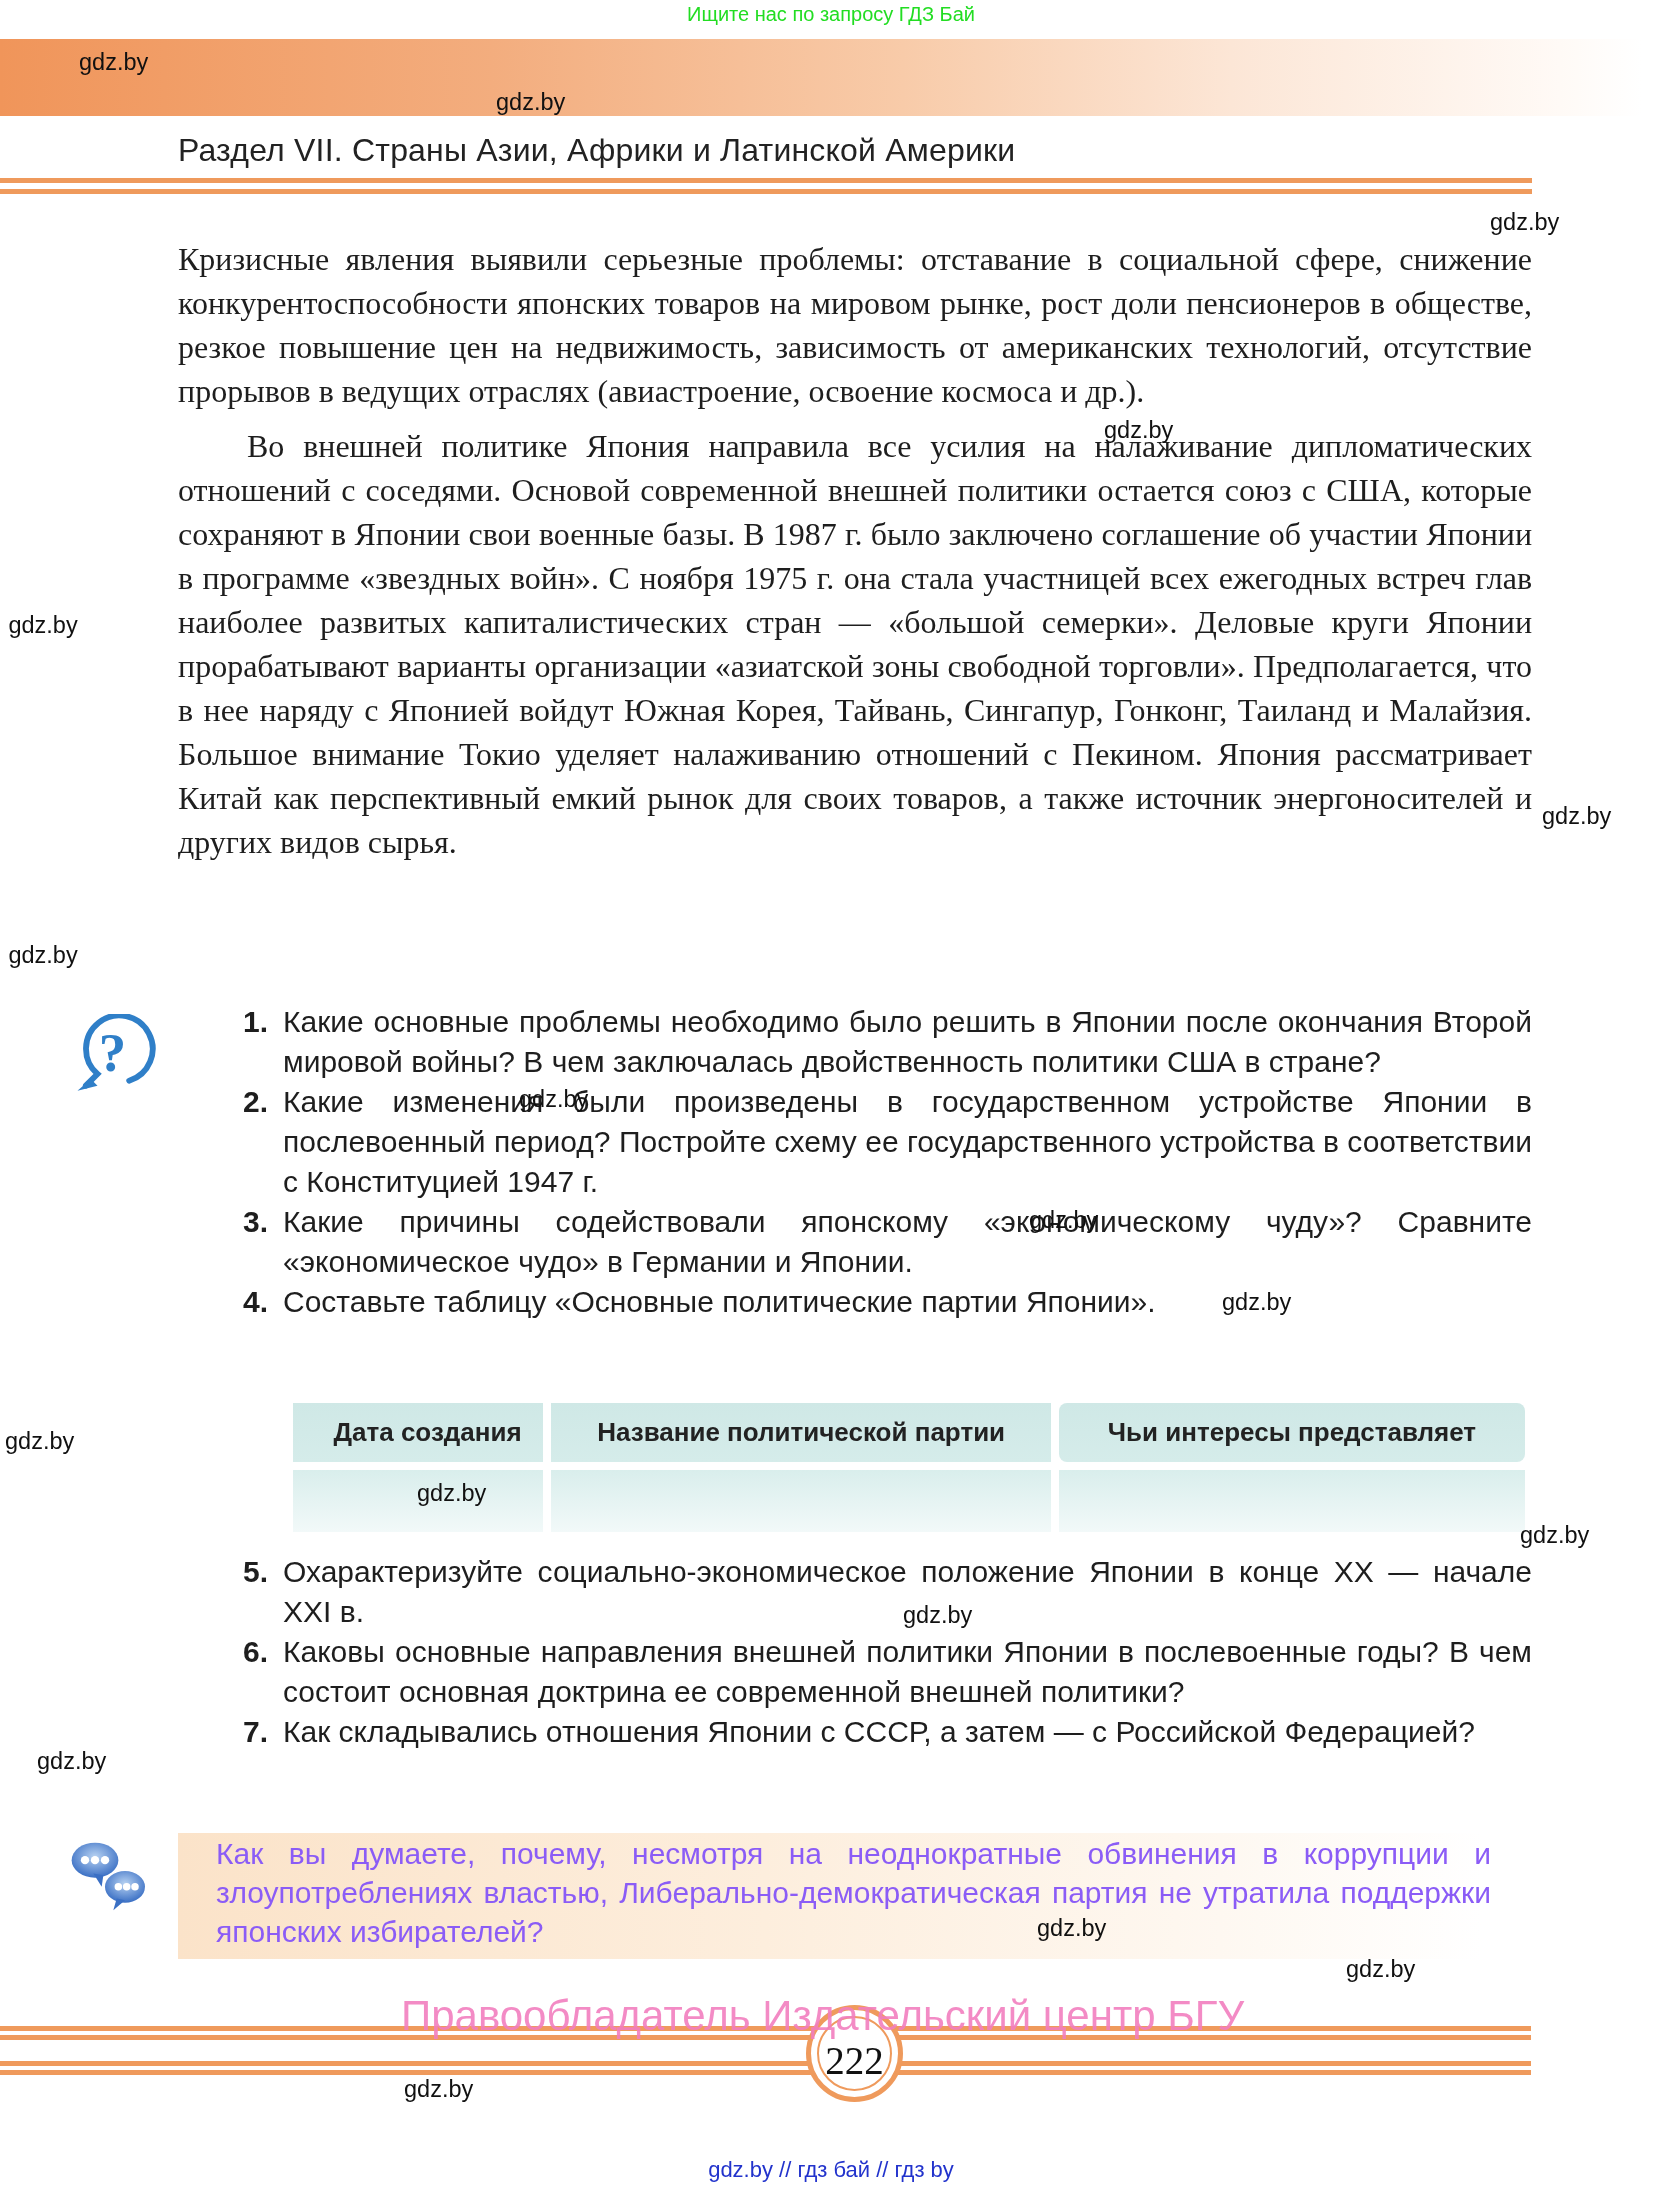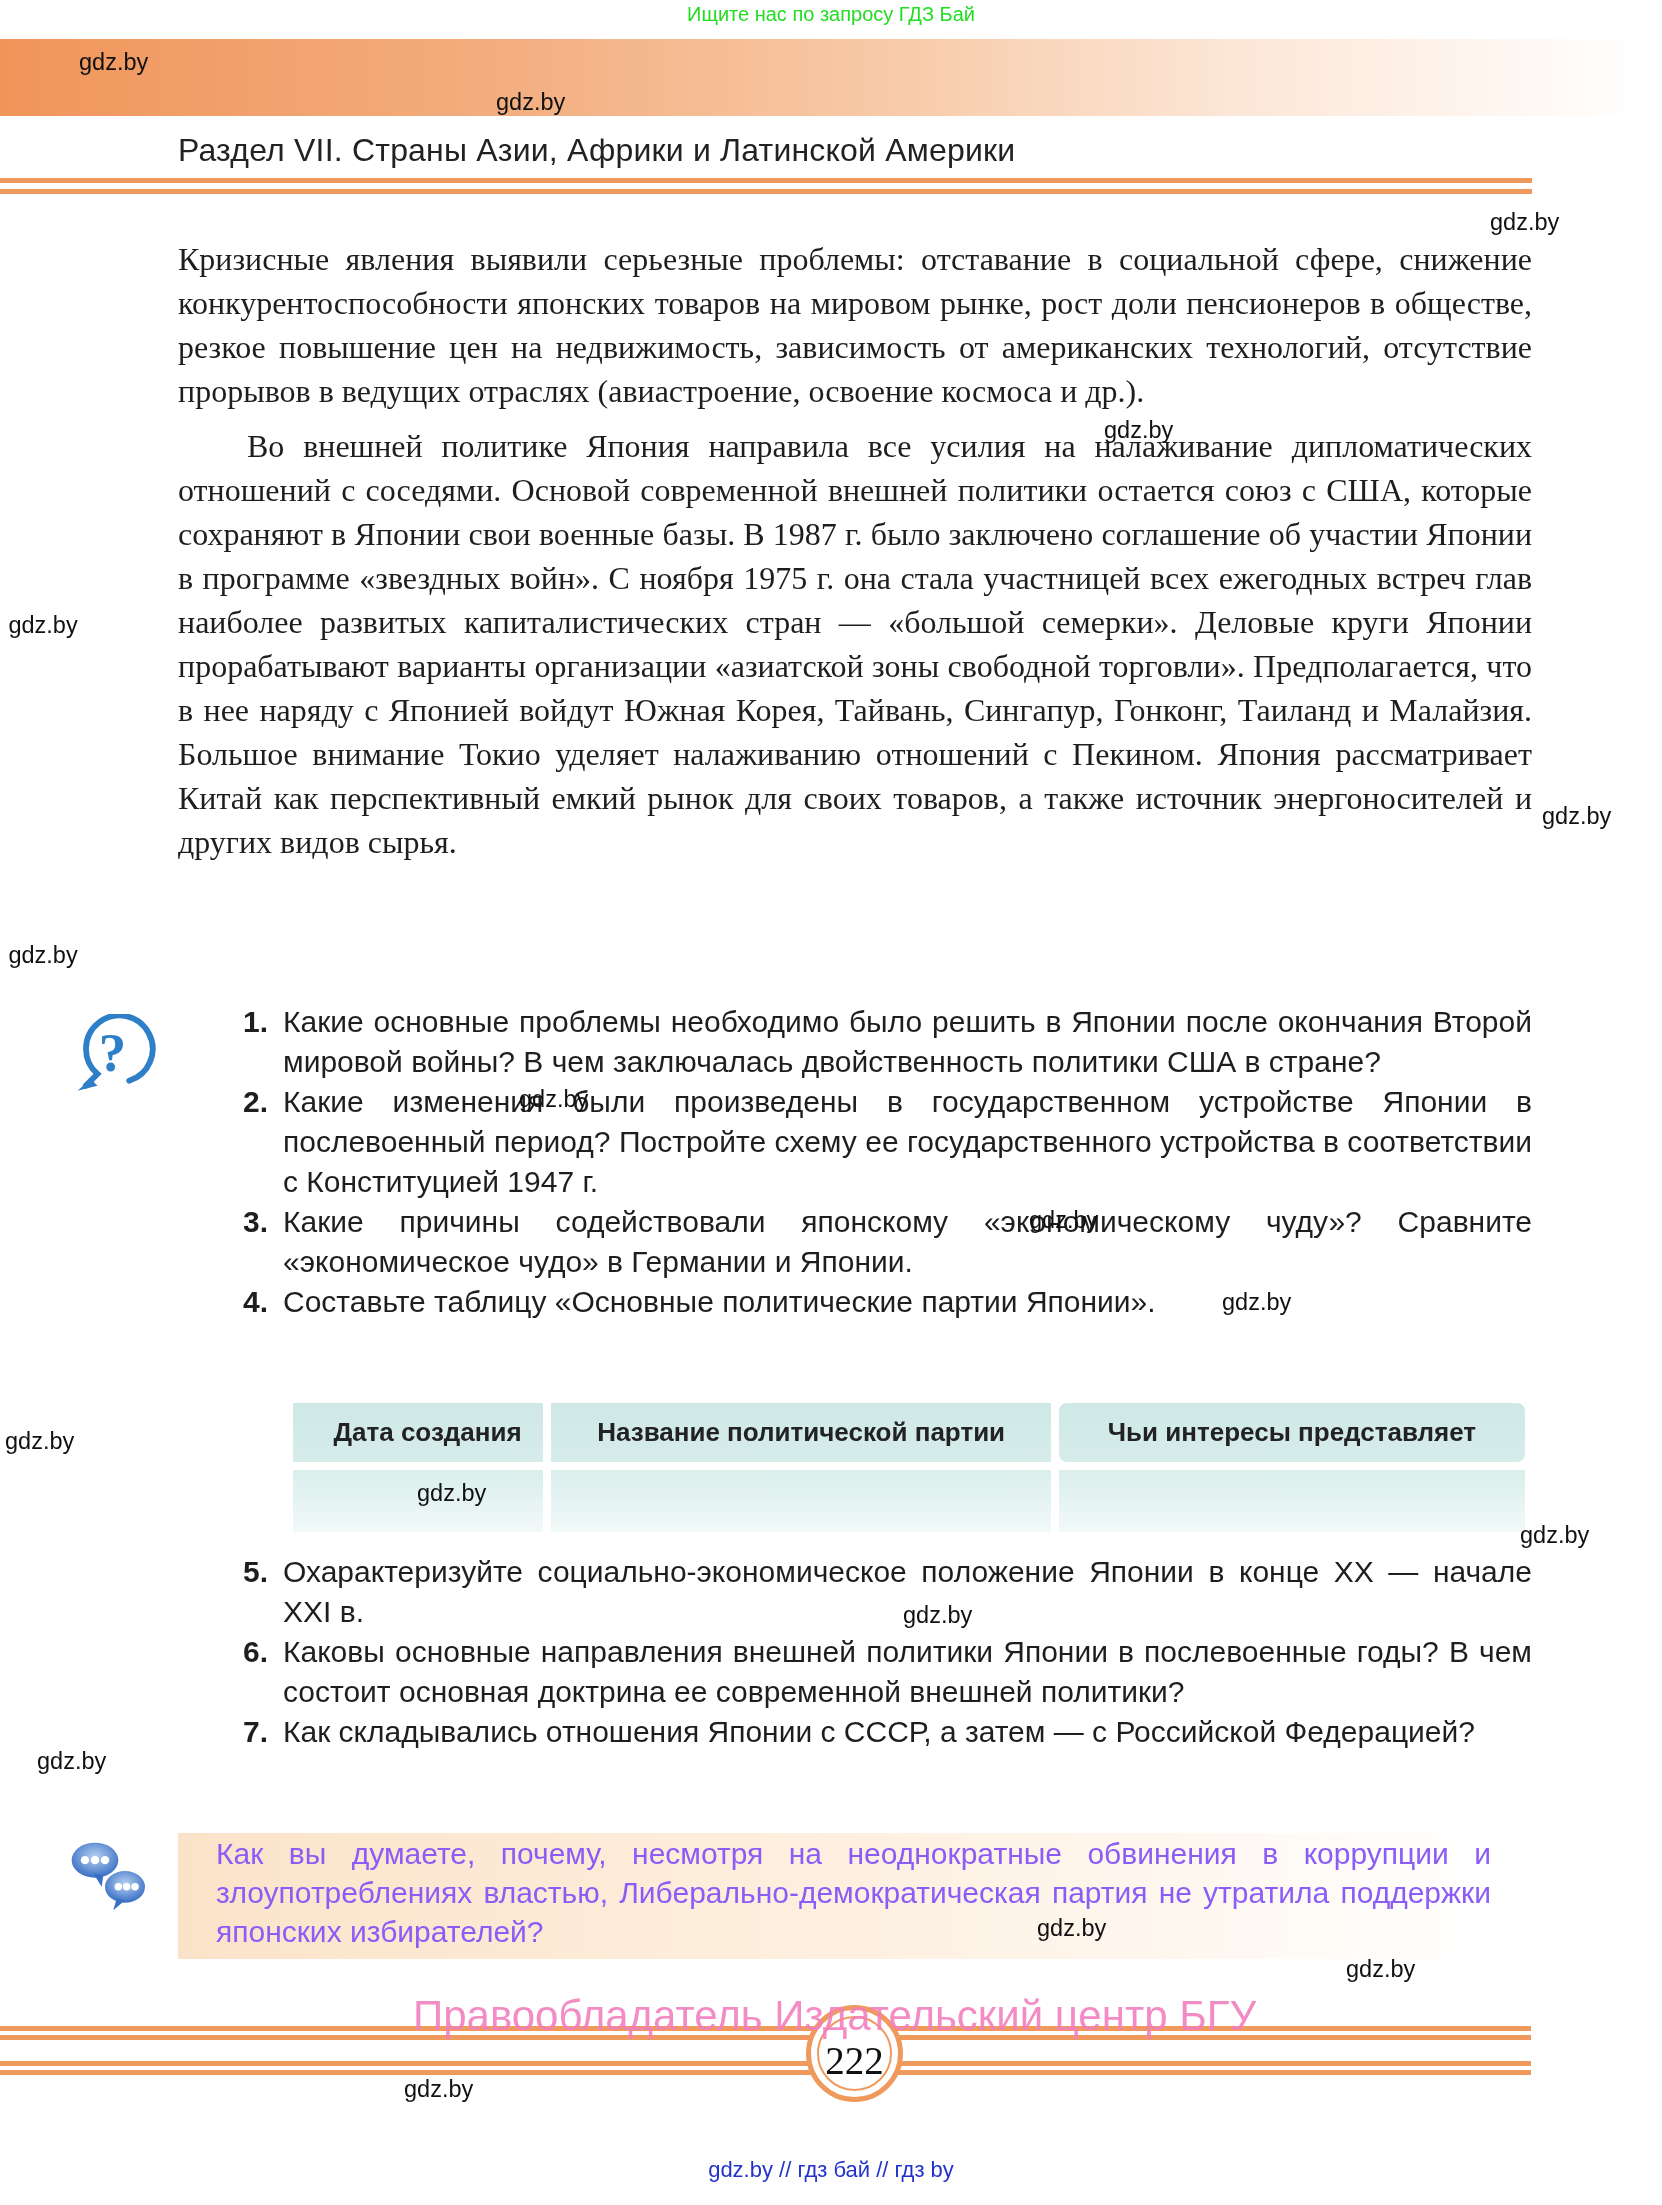--- a/index.html
+++ b/index.html
@@ -67,21 +67,21 @@
   }
   .chat-icon { position: absolute; left: 70px; top: 1835px; width: 80px; height: 77px; }
 
   .watermark {
     position: absolute; font-family: "Liberation Sans", sans-serif; font-size: 23.5px; color: #111;
   }
 
   .copyright {
     position: absolute; left: 401px; top: 1992px;
     font-family: "Liberation Sans", sans-serif; font-size: 42px; color: #f27fbf; opacity: 0.9;
-    white-space: nowrap; z-index: 3; margin-left: 12px;
+    white-space: nowrap; z-index: 3;
   }
 
   .page-circle {
     position: absolute; left: 806px; top: 2005px; width: 97px; height: 97px;
     border-radius: 50%; border: 5px solid #ef9a5c; background: #ffffff; z-index: 2;
   }
   .page-circle-inner {
     position: absolute; left: 817px; top: 2016px; width: 75px; height: 75px;
     border-radius: 50%; border: 2.5px solid #ef9a5c; background: #ffffff; z-index: 2;
   }

